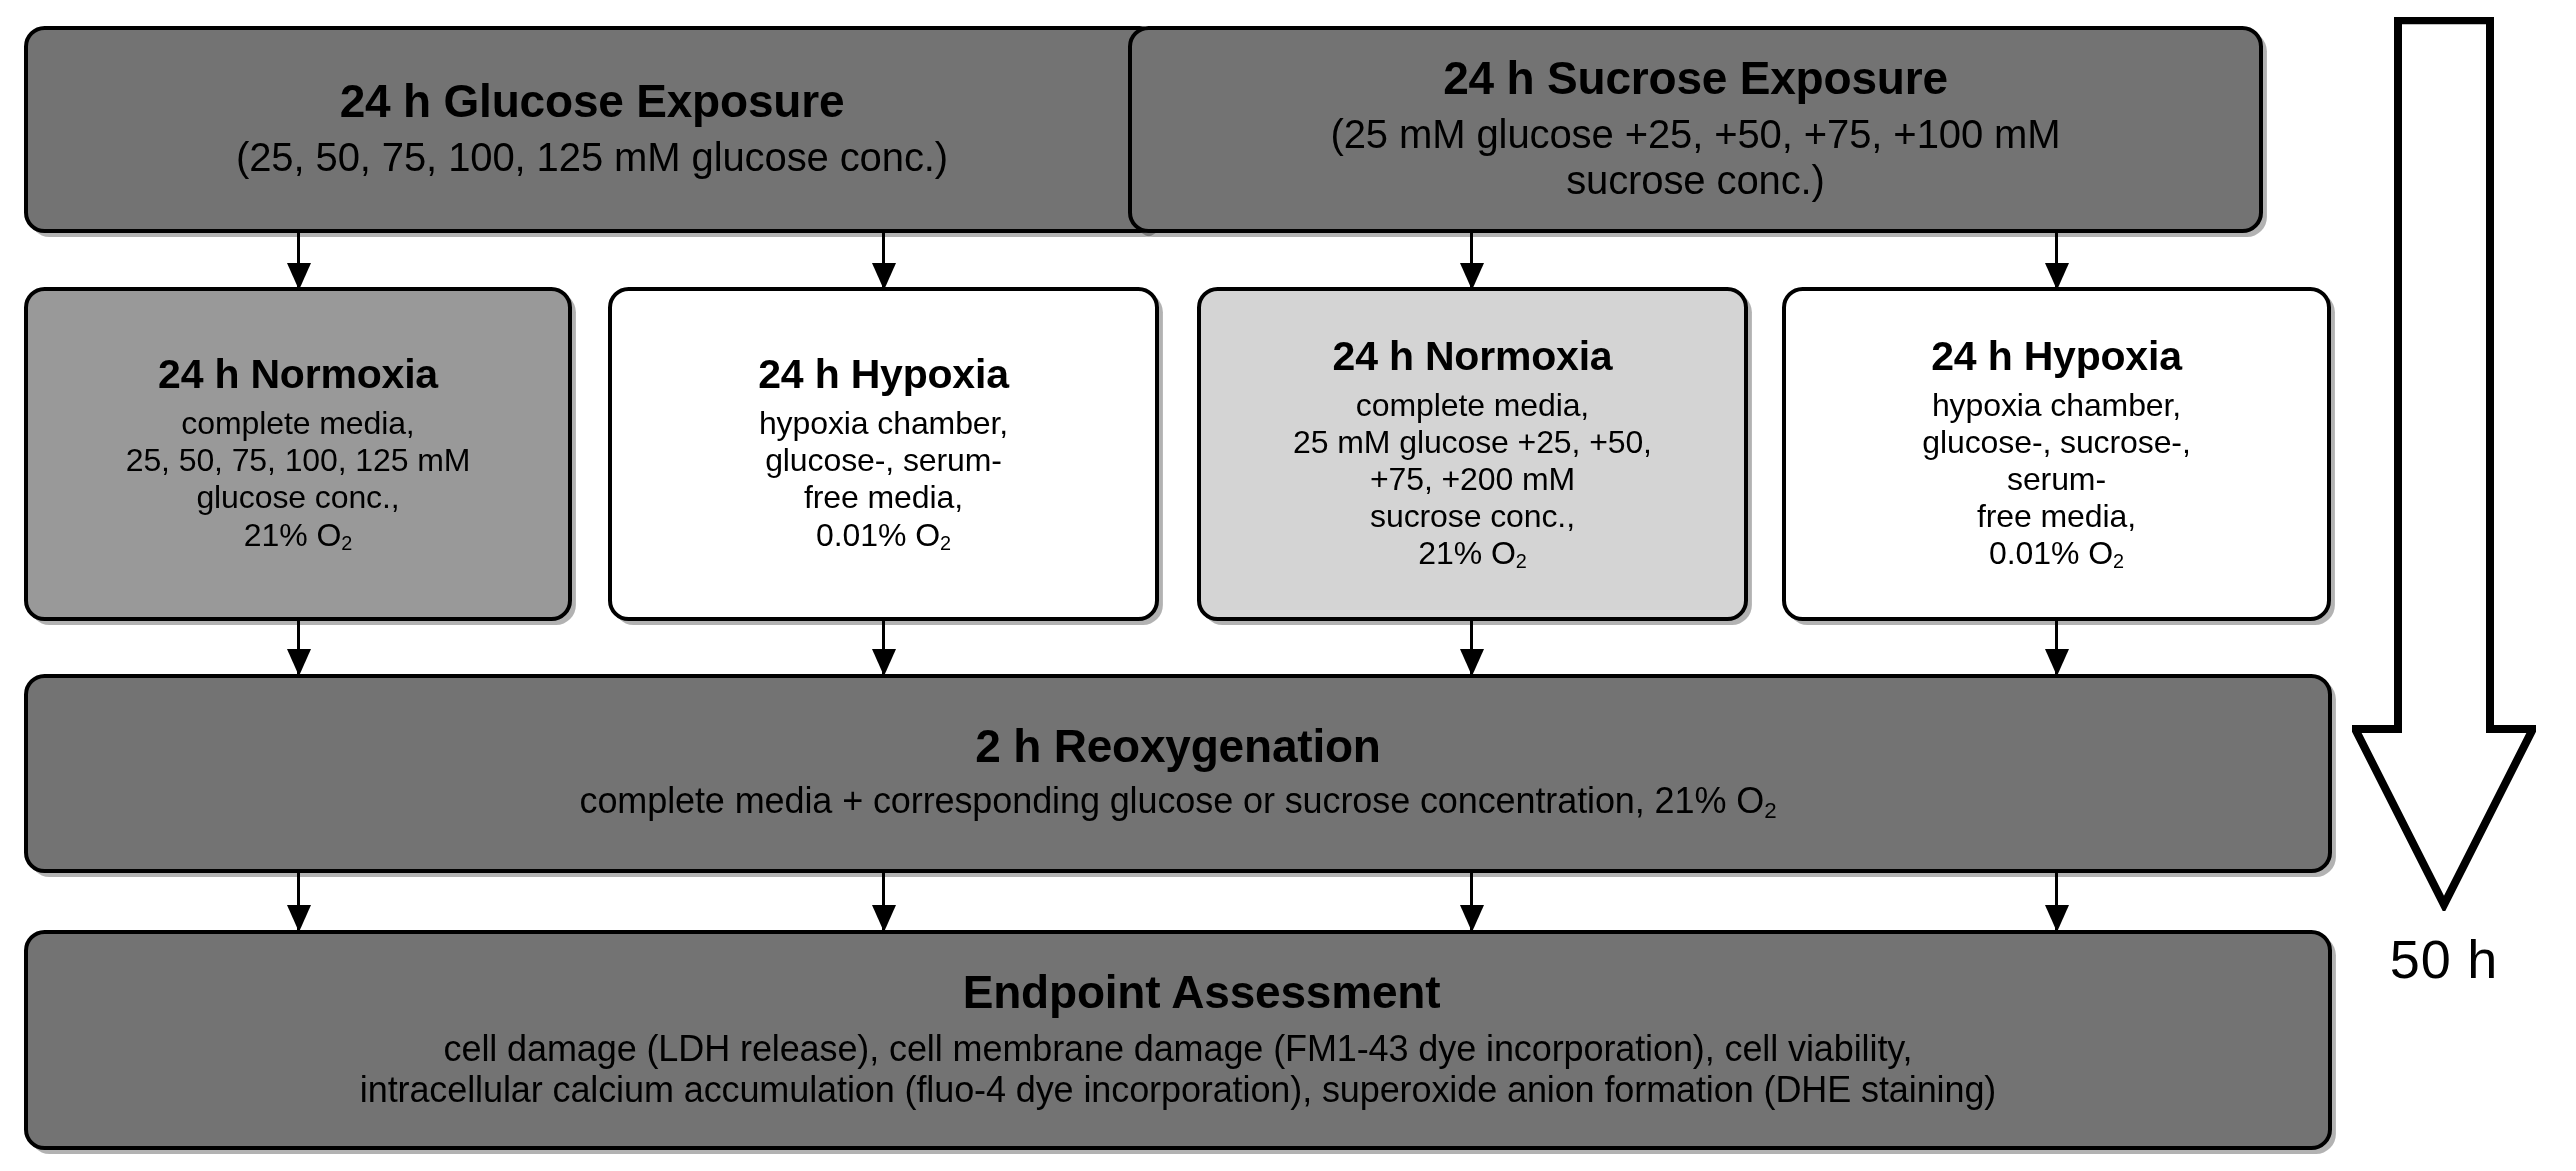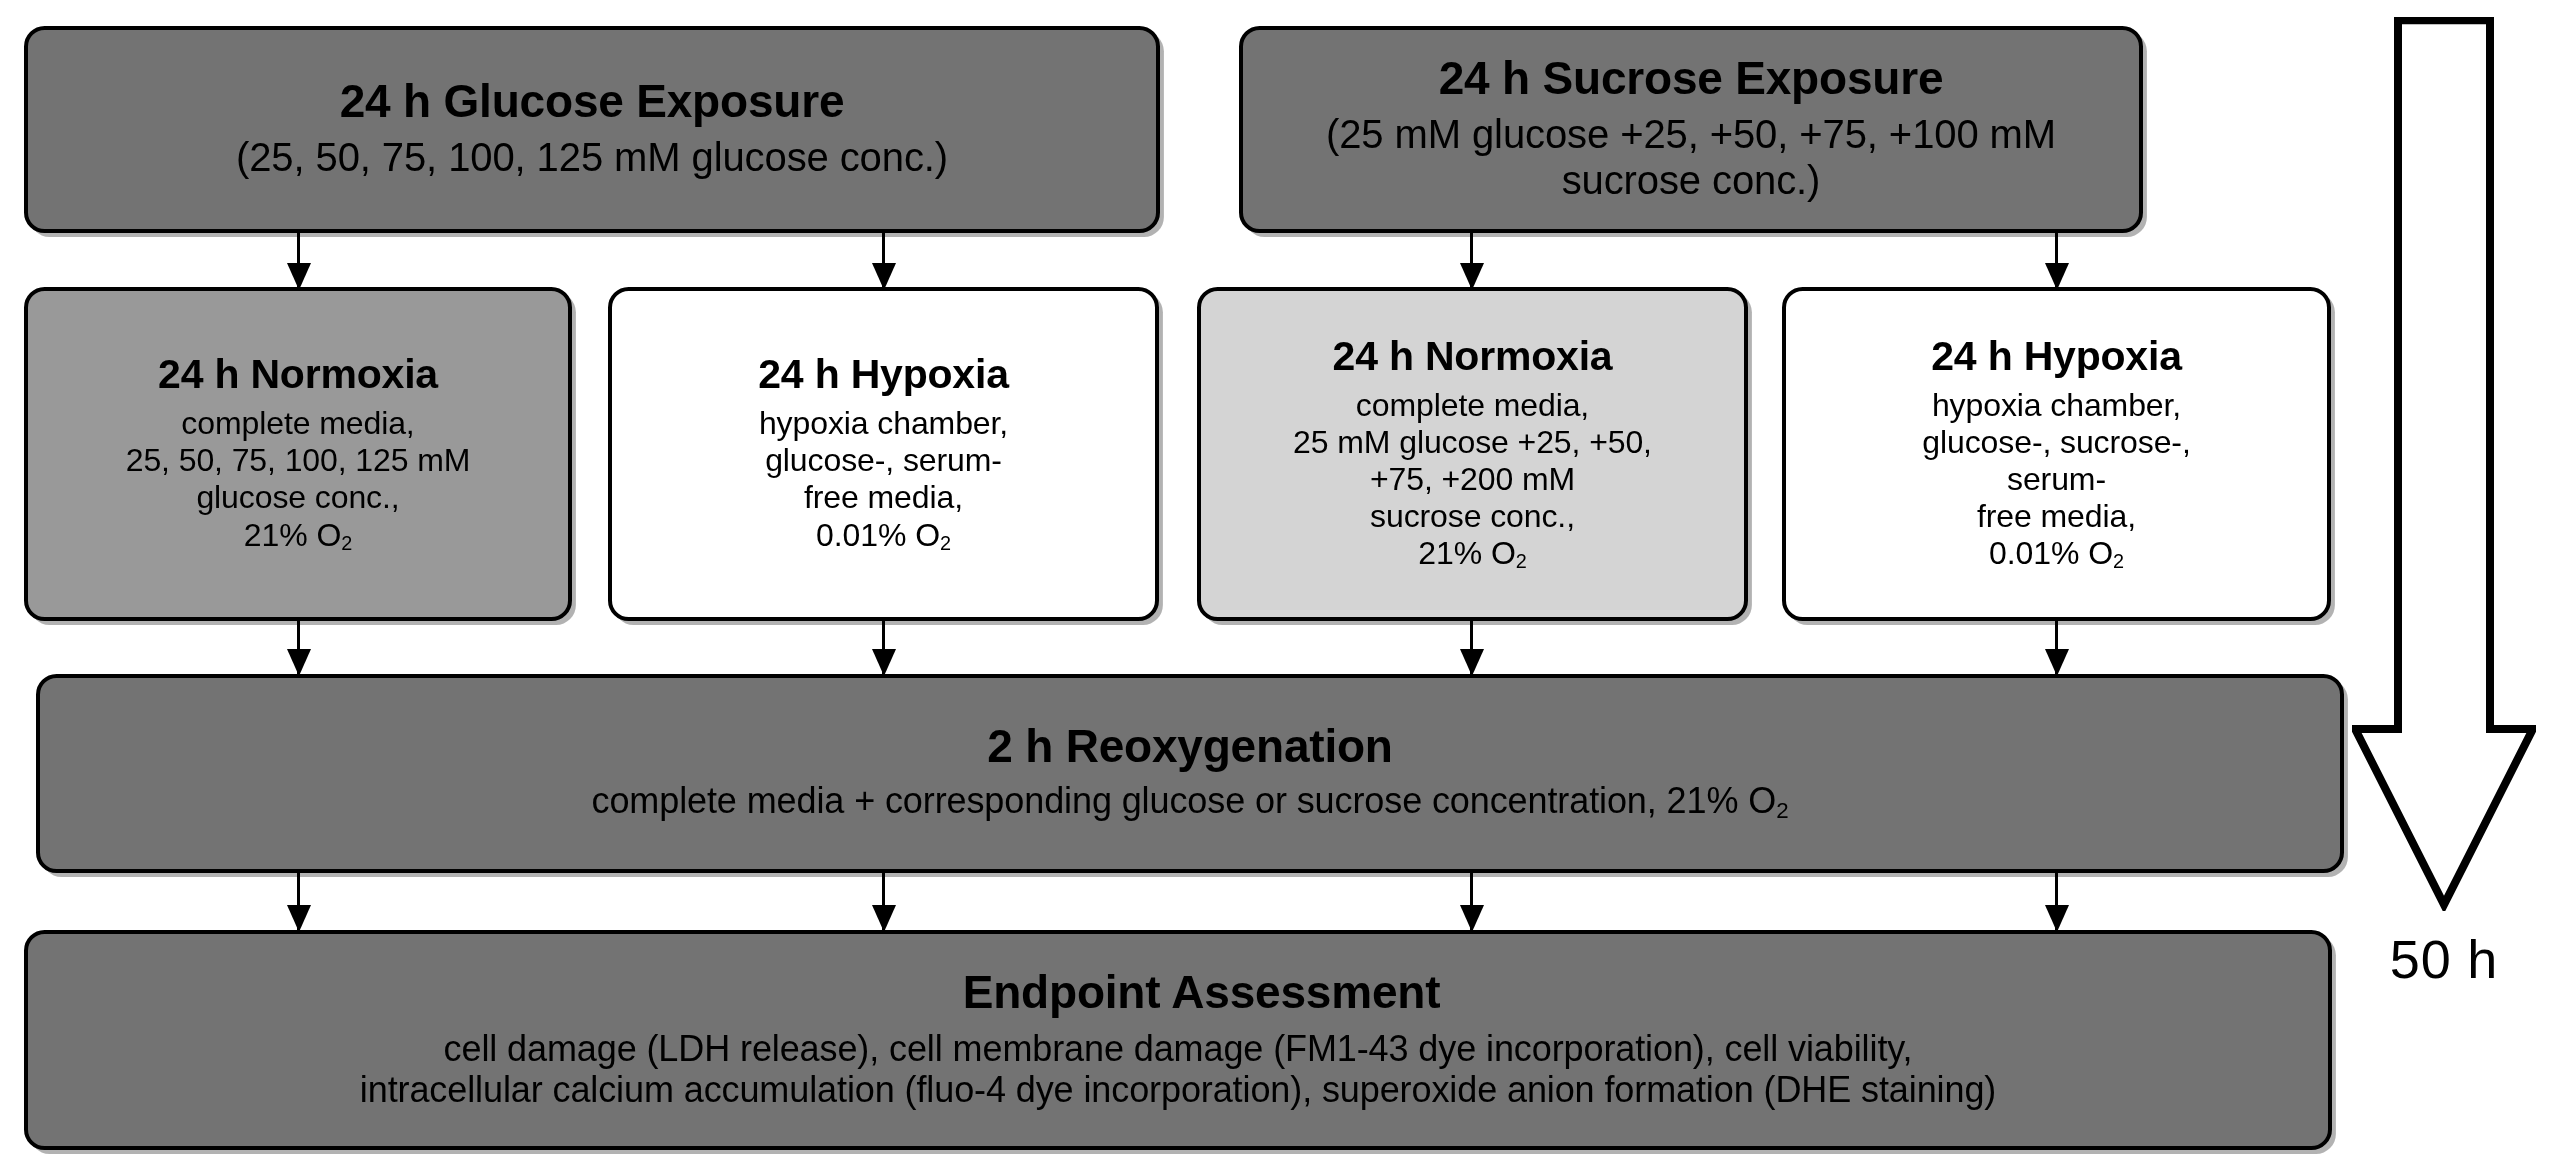--- a/index.html
+++ b/index.html
@@ -41,21 +41,21 @@
     font-weight:normal;
     line-height:1.16;
     letter-spacing:-0.1px;
   }
 
   
   .exposure{ top:26px; height:207px; }
   .exposure .title{ font-size:46px; margin-bottom:8px; }
   .exposure .sub{ font-size:40px; }
   #box-glucose-exposure{ left:24px; width:1136px; }
-  #box-sucrose-exposure{ left:1239px; width:904px; }
+  #box-sucrose-exposure{ left:1128px; width:1135px; }
 
   
   .condition{ top:287px; height:334px; }
   .condition .title{ font-size:41px; margin-bottom:9.5px; }
   .condition .sub{ font-size:32px; }
   #box-normoxia-glucose{ left:24px;   width:548px;  background:#999999; }
   #box-hypoxia-glucose{  left:608px;  width:551px;  background:#ffffff; }
   #box-normoxia-sucrose{ left:1197px; width:551px;  background:#d4d4d4; }
   #box-hypoxia-sucrose{  left:1782px; width:549px;  background:#ffffff; }
 
@@ -70,21 +70,21 @@
   .hatch-light{
     background-image:repeating-linear-gradient(
       45deg,
       #cfcfcf 0px, #cfcfcf 2.4px,
       #ffffff 2.4px, #ffffff 10.3px);
     background-color:#ffffff;
   }
 
   
   #box-reoxygenation{
-    left:24px; top:674px; width:2308px; height:199px;margin-left:12px;
+    left:24px; top:674px; width:2308px; height:199px;
   }
   #box-reoxygenation .title{ font-size:46px; margin-bottom:9.5px; }
   #box-reoxygenation .sub{ font-size:36px; }
 
   
   #box-endpoint{
     left:24px; top:930px; width:2308px; height:220px;
   }
   #box-endpoint .title{ font-size:46px; margin-bottom:11px;margin-left:47px; }
   #box-endpoint .sub{ font-size:36px; }

